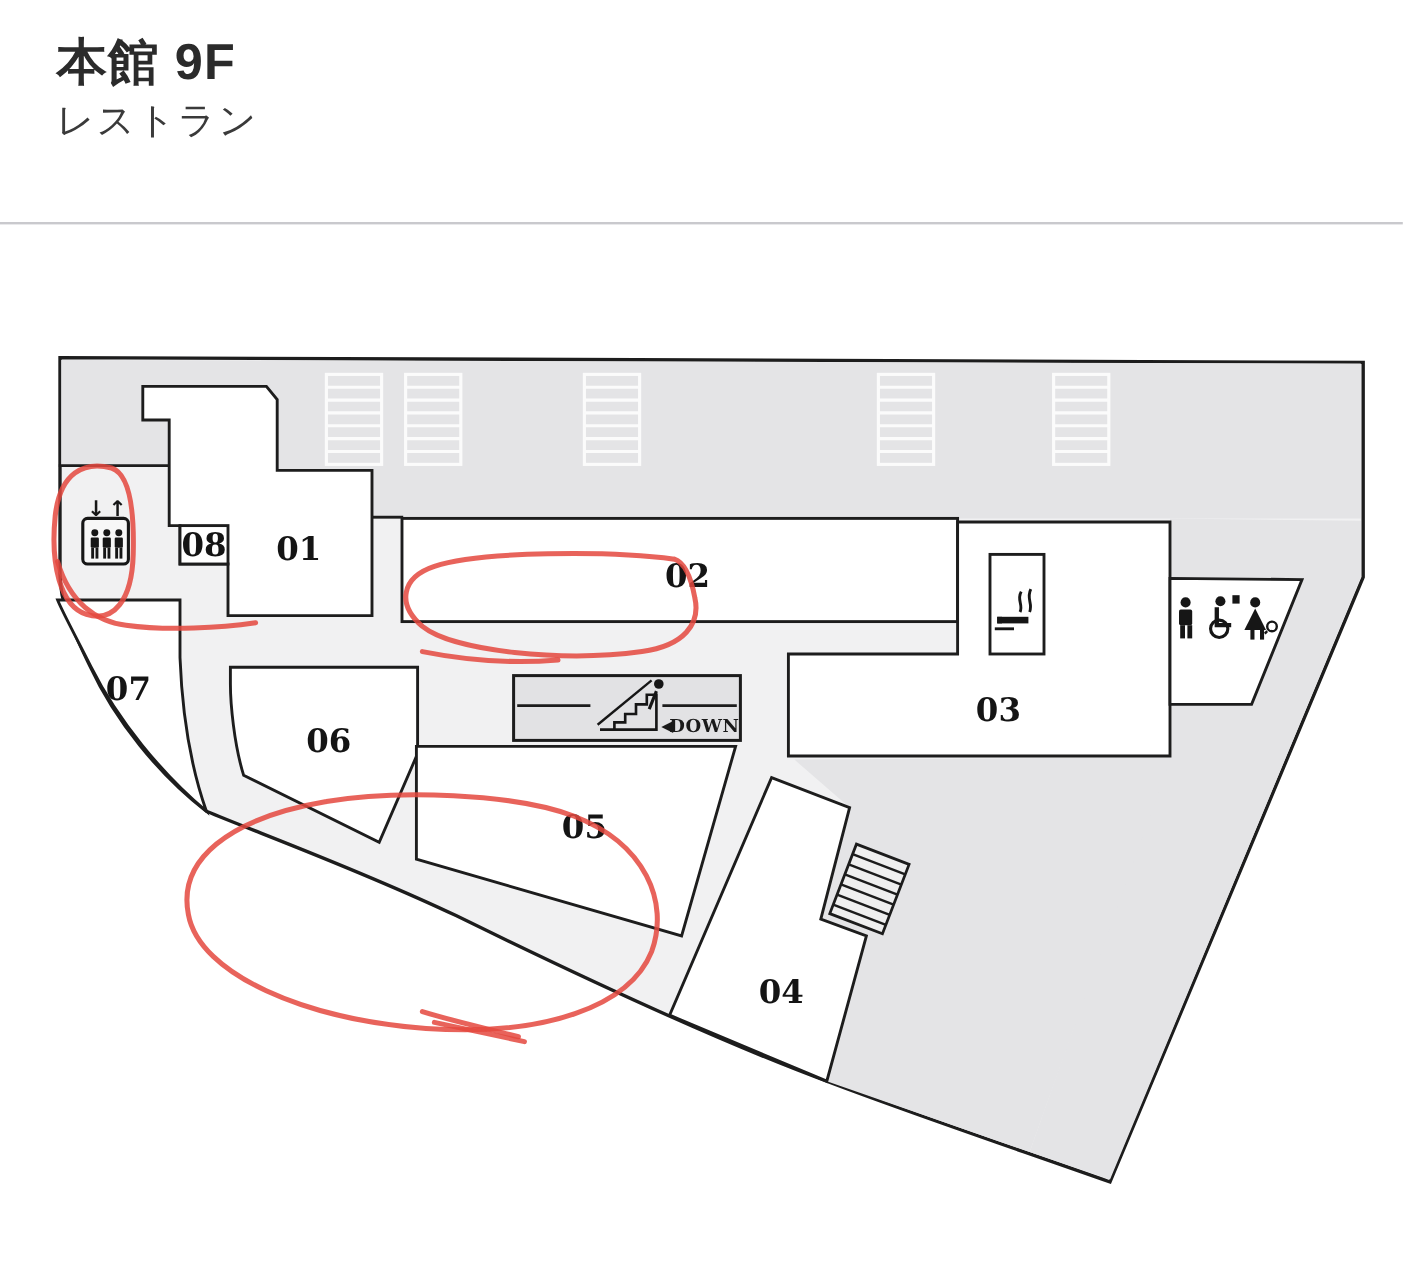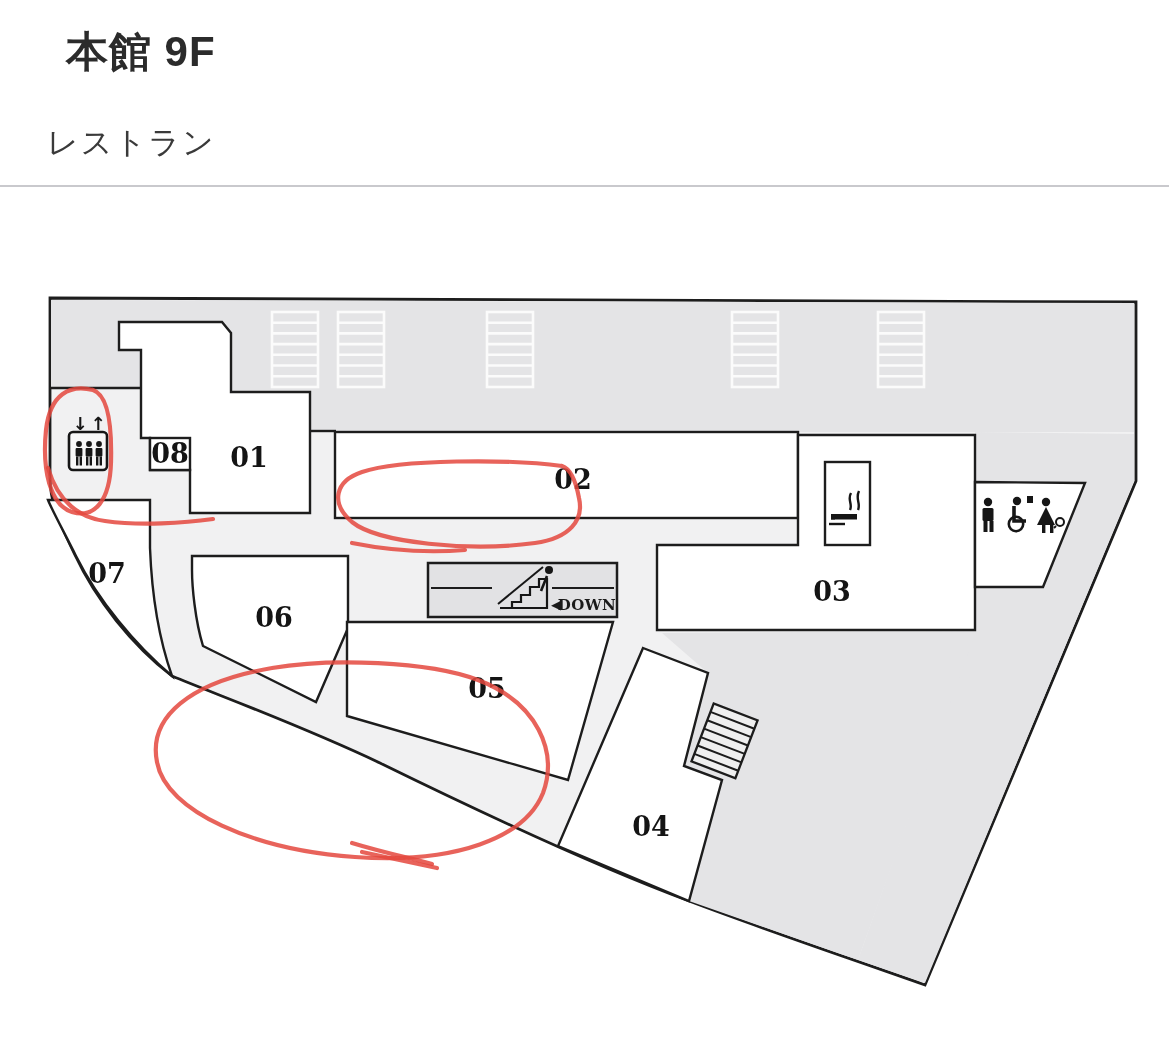--- a/index.html
+++ b/index.html
@@ -1,20 +1,20 @@
 <!DOCTYPE html>
 <html><head>
 <meta charset="utf-8">
 <style>
   html,body{margin:0;padding:0;background:#fff;}
   body{width:1169px;height:1059px;position:relative;overflow:hidden;
        font-family:"Liberation Sans","DejaVu Sans",sans-serif;}
-  .header{position:absolute;left:47px;top:24px;text-align:right;}
+  .header{position:absolute;left:47px;top:24px;}
   .title{font-size:42px;font-weight:bold;color:#2b2b2b;letter-spacing:1px;margin:0;}
-  .subtitle{font-size:31px;font-weight:400;color:#3a3a3a;margin-top:42px;letter-spacing:2px;}
+  .subtitle{font-size:31px;font-weight:400;color:#3a3a3a;letter-spacing:2px;}
   .divider{position:absolute;left:0;top:185px;width:1169px;height:0;
            border-top:2.5px solid #c9c9cd;}
   svg{position:absolute;left:0;top:0;}
   .wall{fill:#ffffff;stroke:#1d1d1d;stroke-width:2.4;stroke-linejoin:miter;}
   .dark{fill:#e4e4e6;stroke:none;}
   .roomlabel{font-family:"DejaVu Serif","Liberation Serif",serif;font-weight:700;
              font-size:27px;fill:#141414;text-anchor:middle;}
   .red{fill:none;stroke:#e4483e;stroke-width:4.2;stroke-linecap:round;
        stroke-linejoin:round;opacity:.85;}
 </style>

